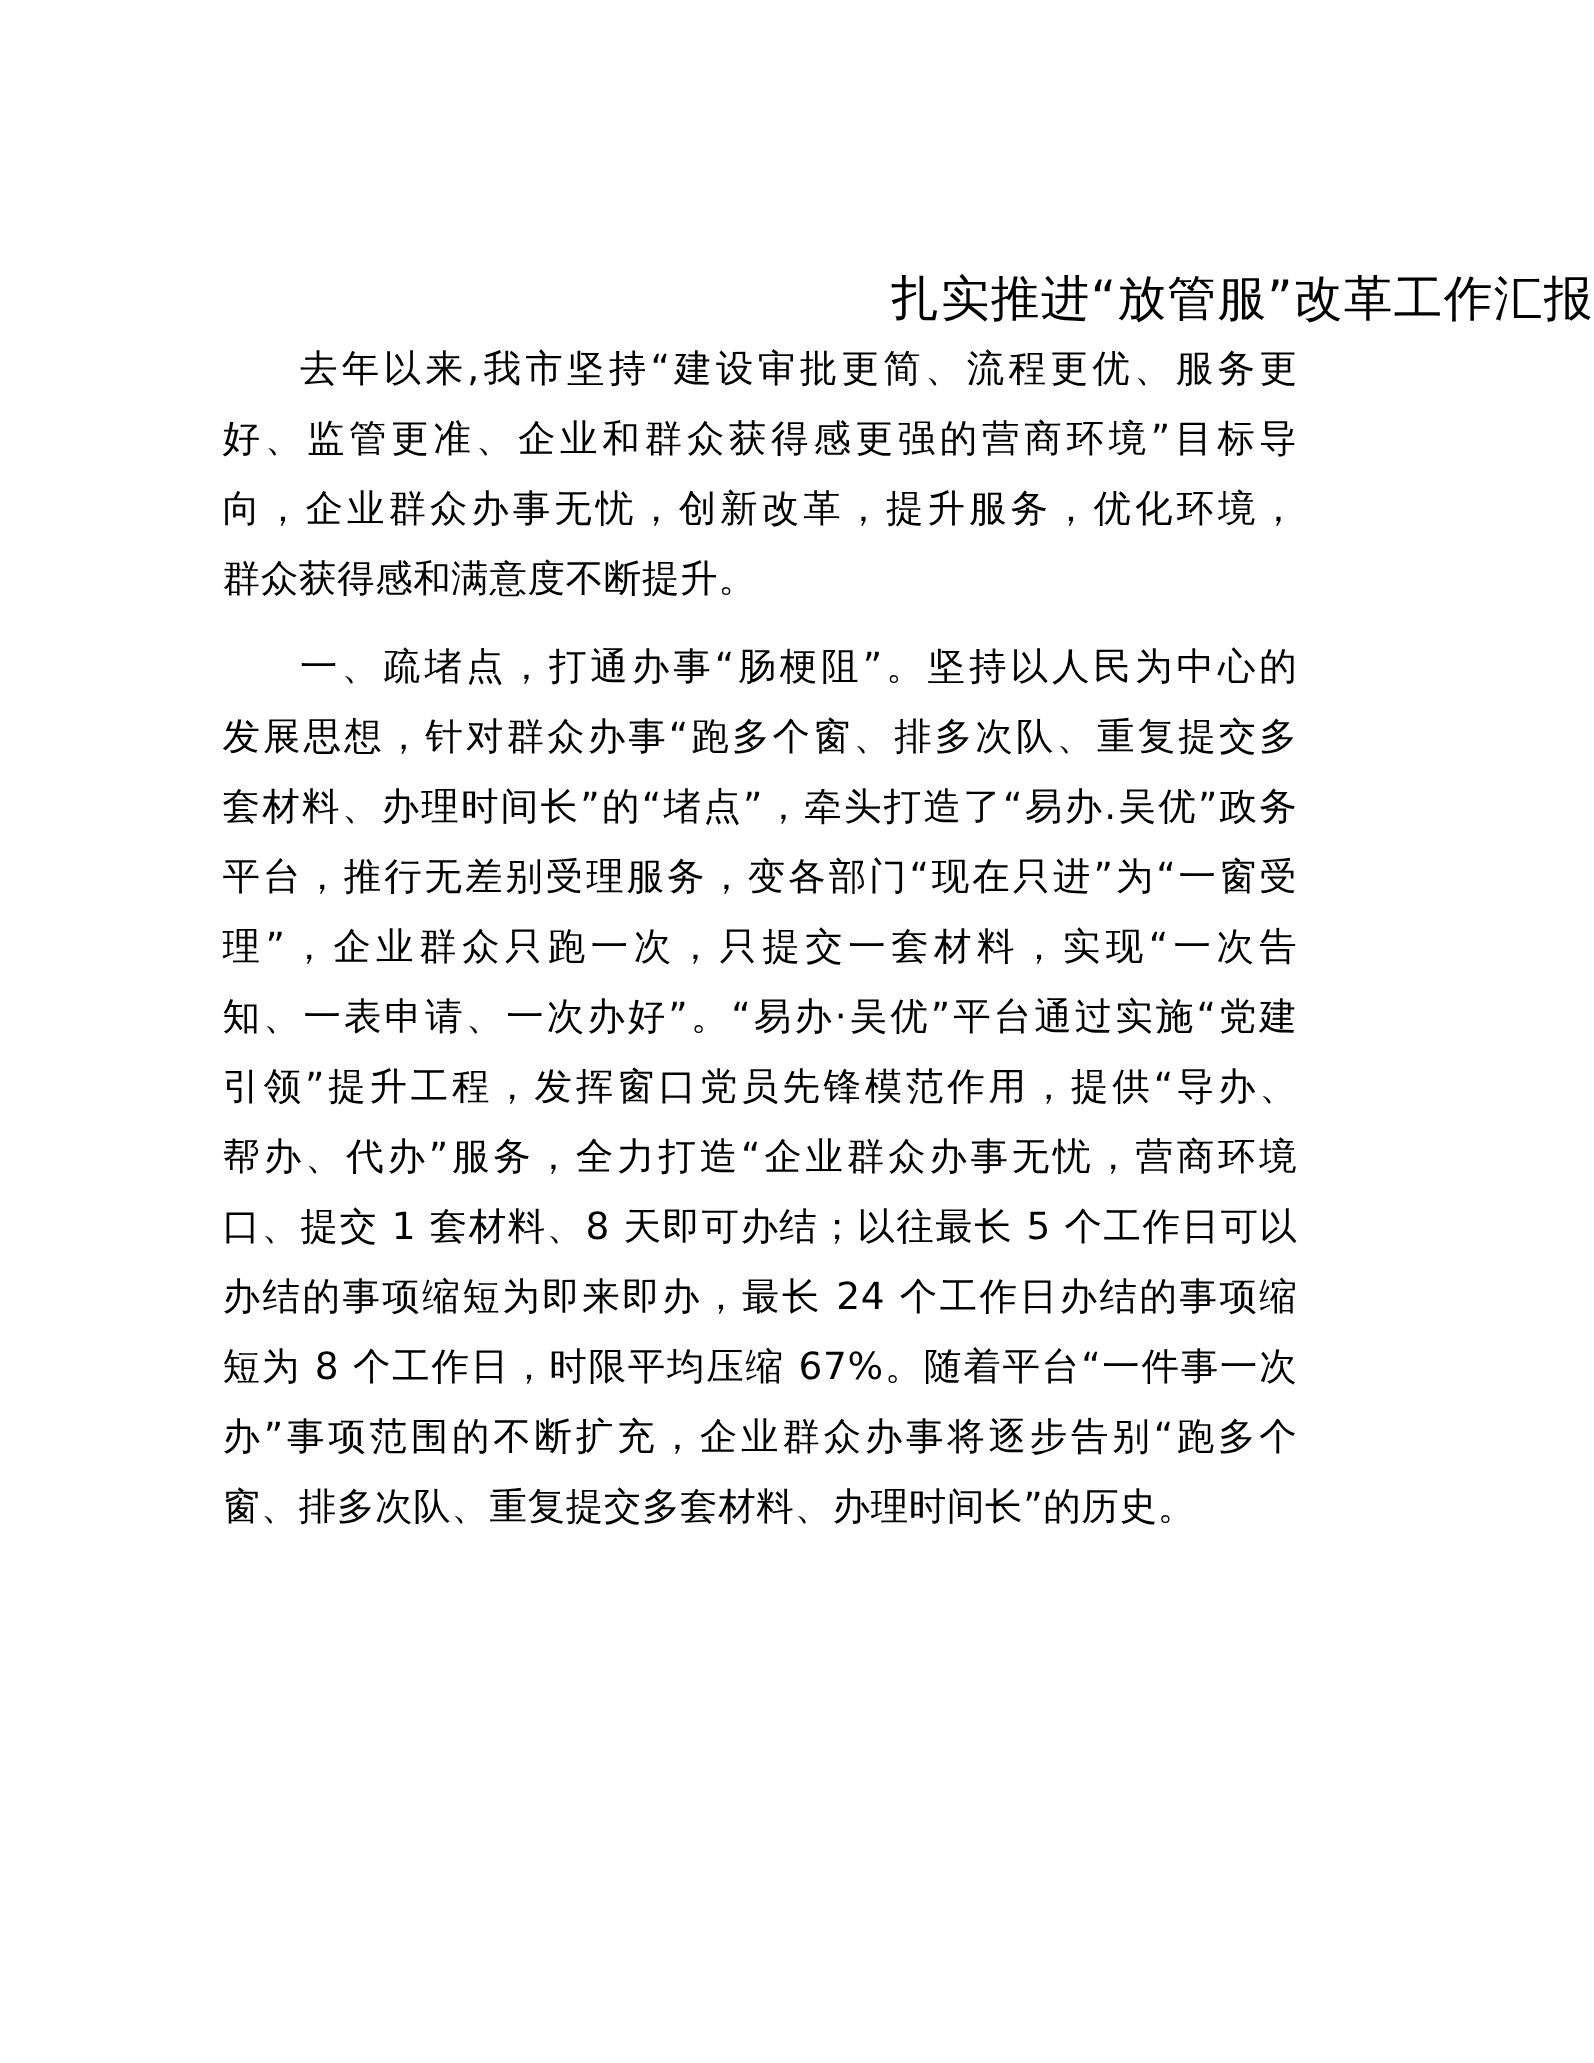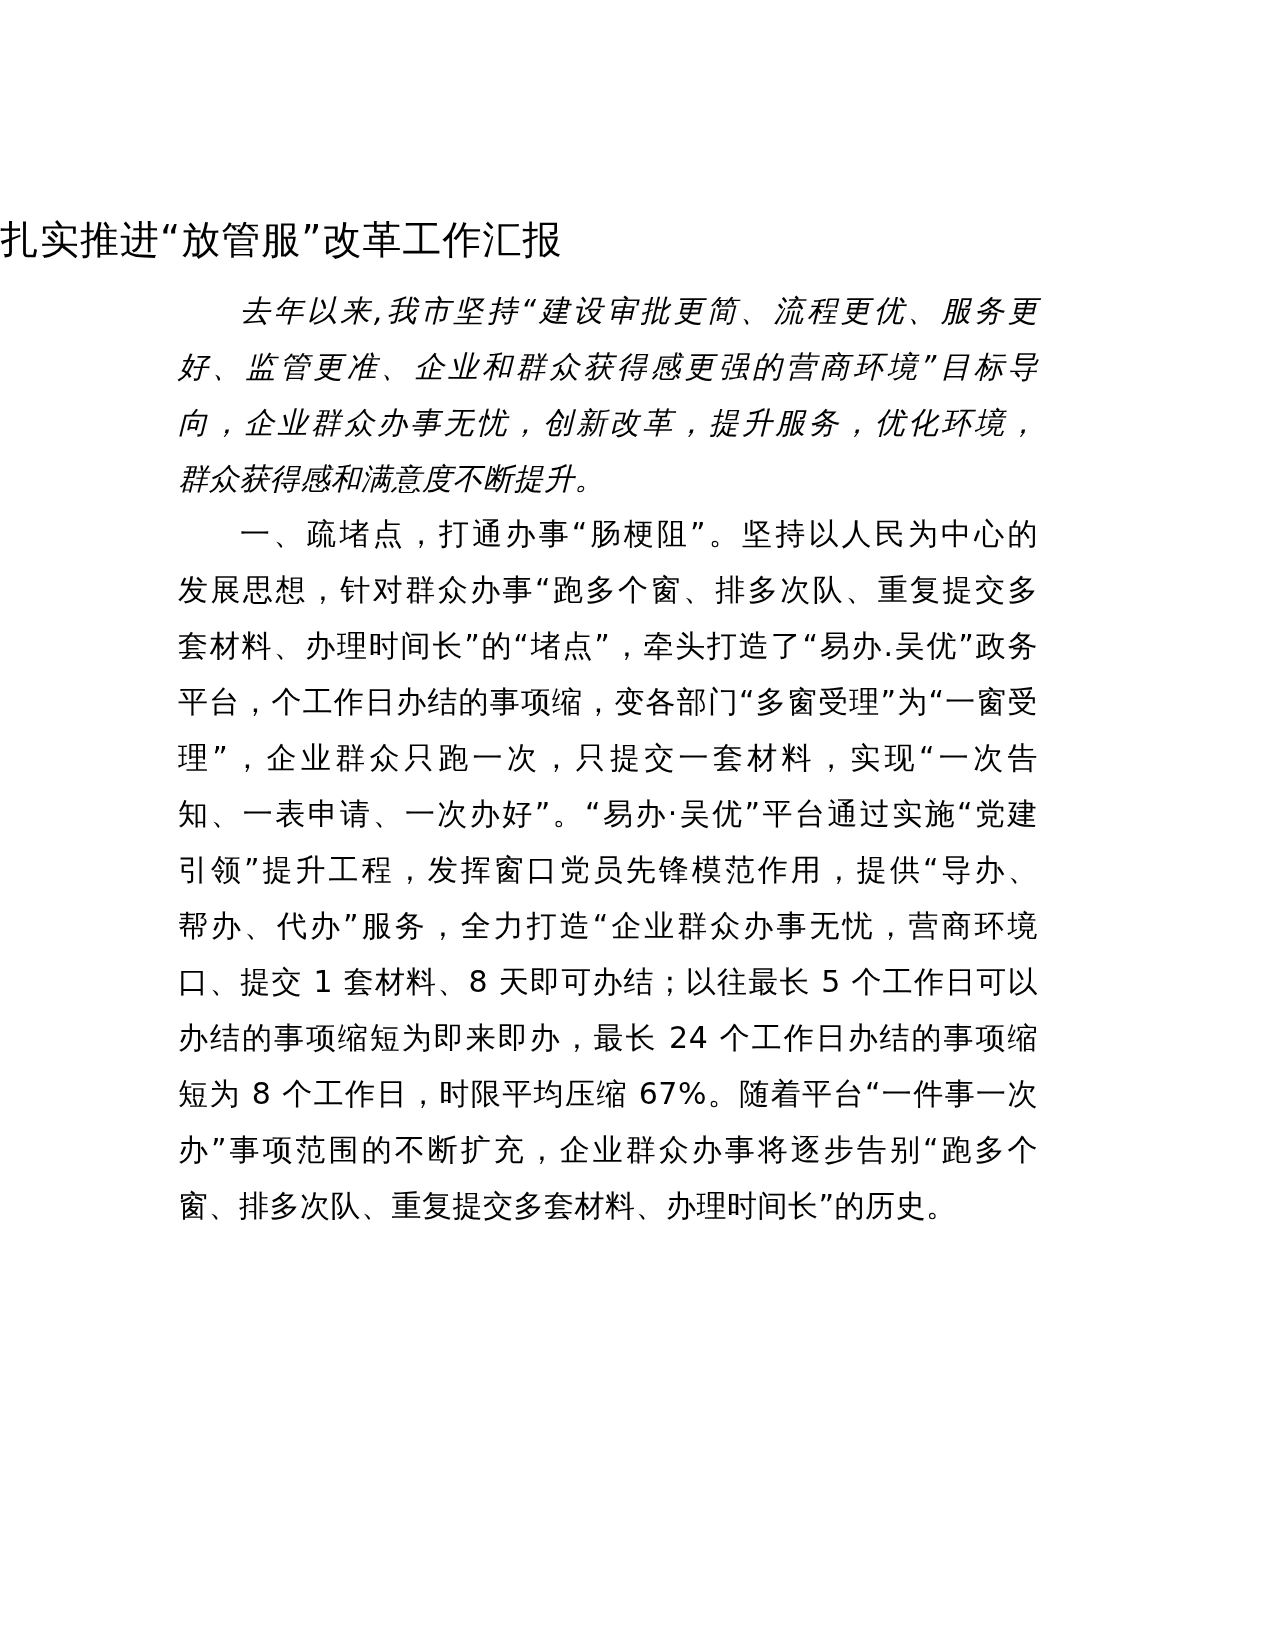--- a/index.html
+++ b/index.html
@@ -21,21 +21,21 @@
       top: 0;
       width: 1275px;
       height: 1650px;
       background: #ffffff;
     }
     .title {
       position: absolute;
       left: 0;
       width: 1275px;
       top: 212px;
-      text-align: left;
+      text-align: right;
       font-size: 39px;
       line-height: 56px;
       letter-spacing: 1px;
       font-weight: normal;
       margin: 0;
     }
     .para {
       position: absolute;
       left: 178px;
       width: 860px;
@@ -50,41 +50,41 @@
       text-align: justify;
       text-align-last: justify;
       letter-spacing: 0.5px;
     }
     .line.first {
       padding-left: 62px;
     }
     .line.last {
       text-align-last: left;
     }
-    #p1 { top: 283px; font-style: italic; }
+    #p1 { top: 268px; }
     #p2 { top: 506px; }
   </style>
 </head>
 <body>
 
 <div class="page">
   <h1 class="title">扎实推进“放管服”改革工作汇报</h1>
 
   <div class="para" id="p1">
     <span class="line first">去年以来,我市坚持“建设审批更简、流程更优、服务更</span>
     <span class="line">好、监管更准、企业和群众获得感更强的营商环境”目标导</span>
     <span class="line">向，企业群众办事无忧，创新改革，提升服务，优化环境，</span>
     <span class="line last">群众获得感和满意度不断提升。</span>
   </div>
 
   <div class="para" id="p2">
     <span class="line first">一、疏堵点，打通办事“肠梗阻”。坚持以人民为中心的</span>
     <span class="line">发展思想，针对群众办事“跑多个窗、排多次队、重复提交多</span>
     <span class="line">套材料、办理时间长”的“堵点”，牵头打造了“易办.吴优”政务</span>
-    <span class="line">平台，个工作日办结的事项缩，变各部门“多窗受理”为“一窗受</span>
+    <span class="line">平台，推行无差别受理服务，变各部门“现在只进”为“一窗受</span>
     <span class="line">理”，企业群众只跑一次，只提交一套材料，实现“一次告</span>
     <span class="line">知、一表申请、一次办好”。“易办·吴优”平台通过实施“党建</span>
     <span class="line">引领”提升工程，发挥窗口党员先锋模范作用，提供“导办、</span>
     <span class="line">帮办、代办”服务，全力打造“企业群众办事无忧，营商环境</span>
     <span class="line">口、提交 1 套材料、8 天即可办结；以往最长 5 个工作日可以</span>
     <span class="line">办结的事项缩短为即来即办，最长 24 个工作日办结的事项缩</span>
     <span class="line">短为 8 个工作日，时限平均压缩 67%。随着平台“一件事一次</span>
     <span class="line">办”事项范围的不断扩充，企业群众办事将逐步告别“跑多个</span>
     <span class="line last">窗、排多次队、重复提交多套材料、办理时间长”的历史。</span>
   </div>

